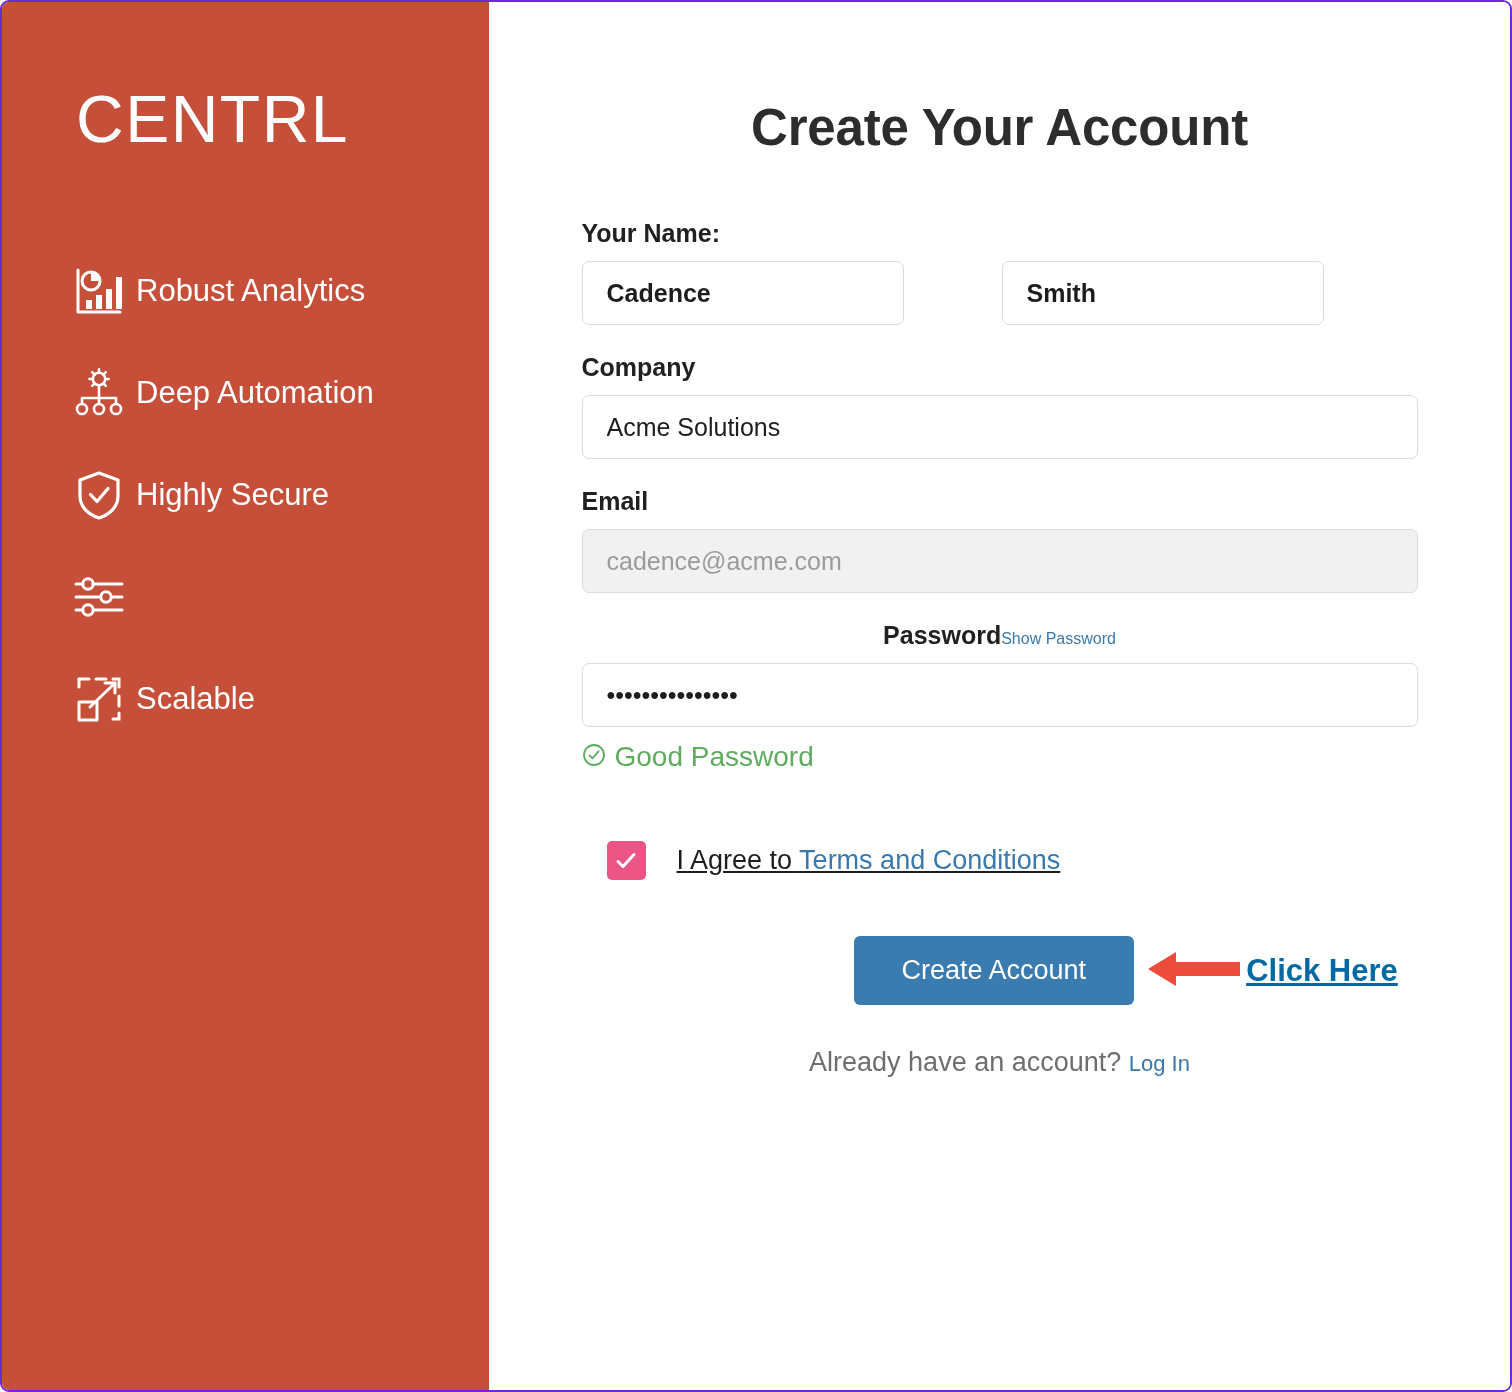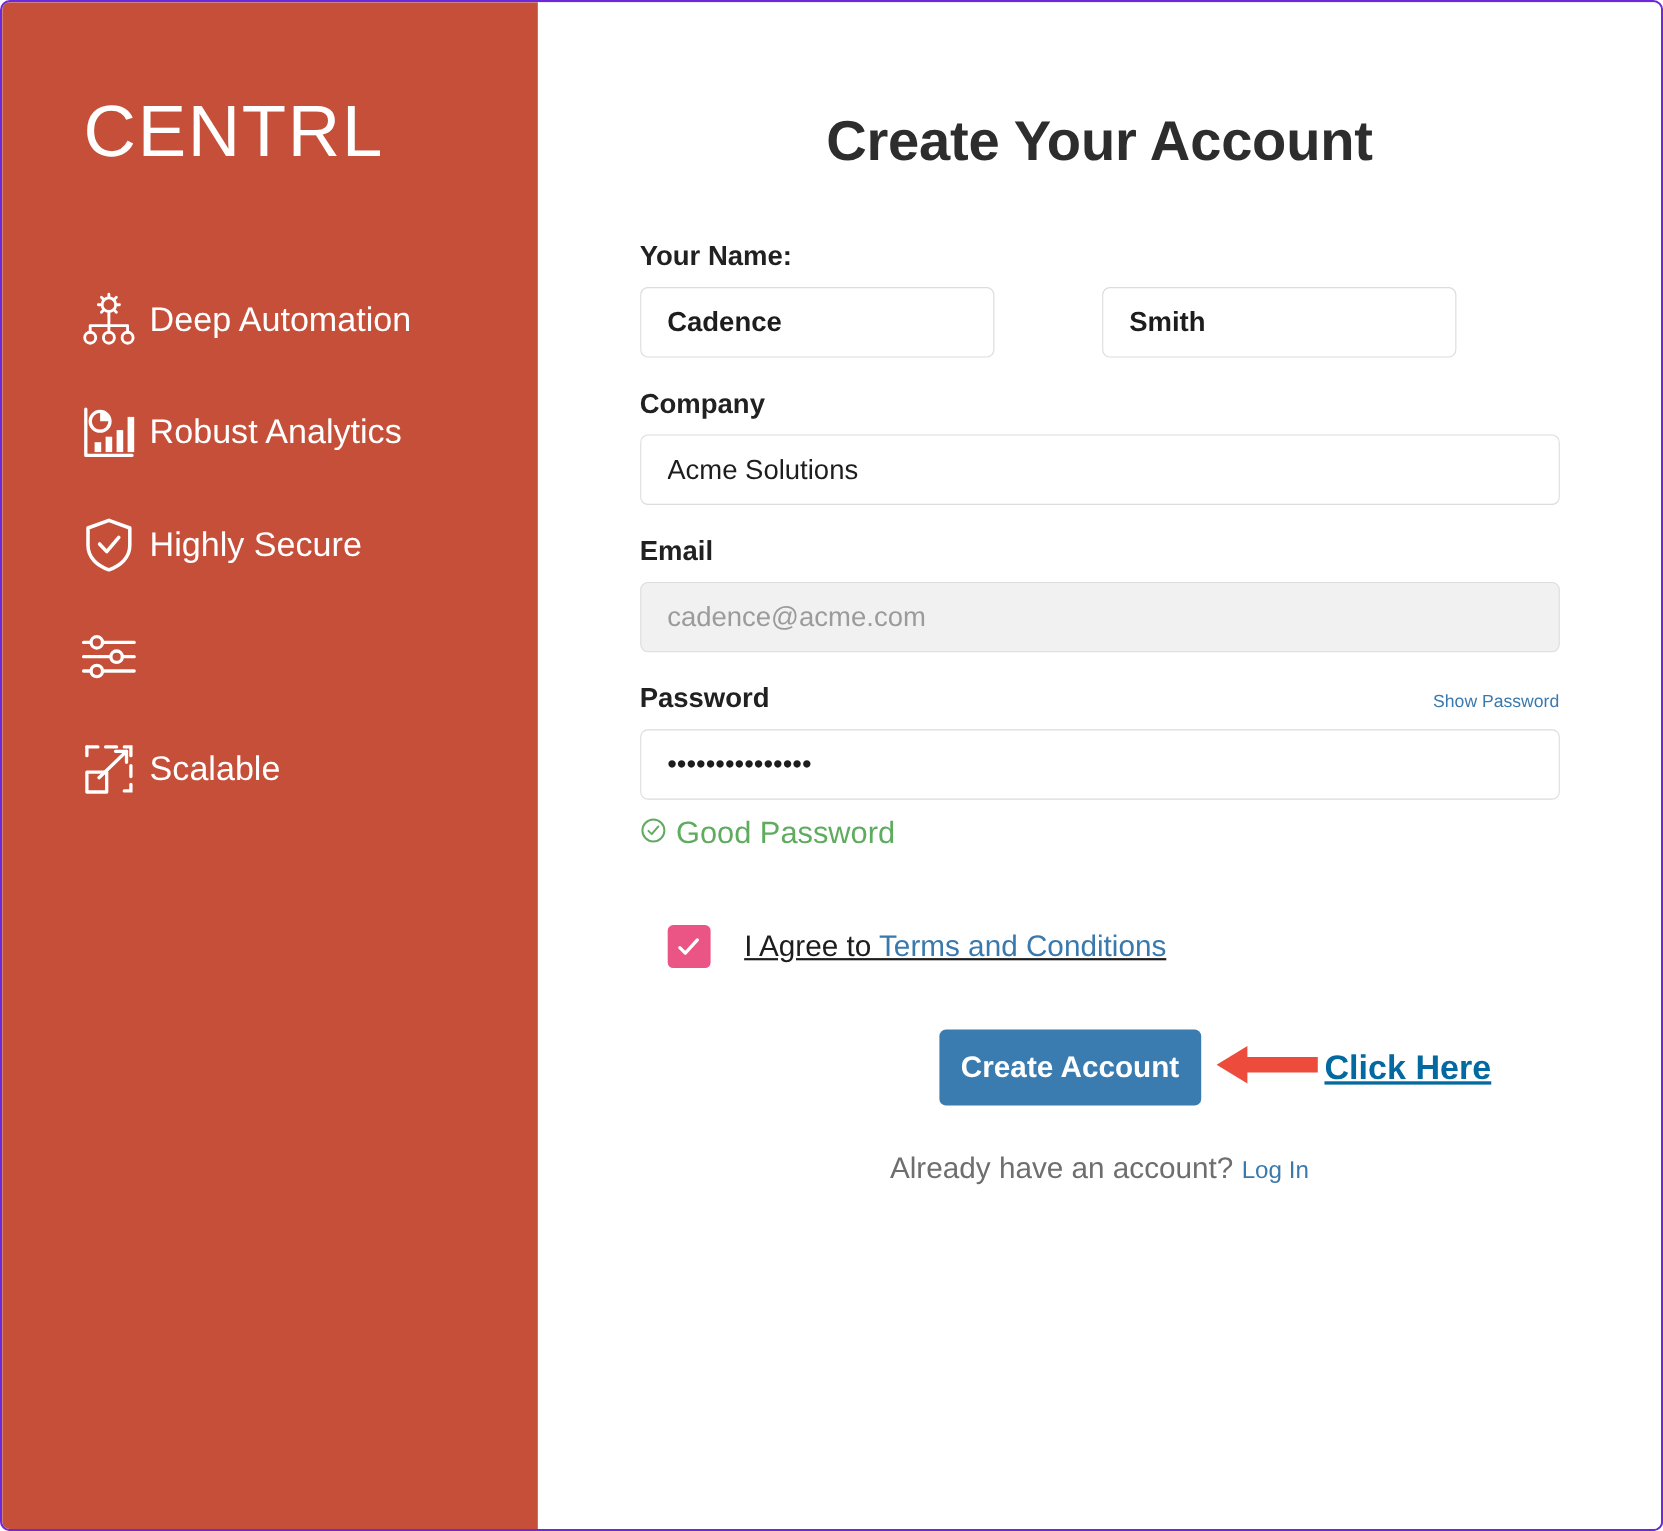--- a/index.html
+++ b/index.html
@@ -98,21 +98,21 @@
   .field-label {
     font-size: 25px;
     font-weight: 700;
     color: #212121;
     margin-bottom: 13px;
     display: block;
   }
 
   .label-row {
     display: flex;
-    justify-content: space-between;
+    justify-content: center;
     align-items: baseline;
     margin-bottom: 13px;
   }
   .label-row .field-label { margin-bottom: 0; }
 
   .link {
     color: #3a79ad;
     font-size: 16px;
     font-weight: 400;
     text-decoration: none;
@@ -193,22 +193,22 @@
     padding-left: 272px;
   }
 
   .btn-primary {
     background: #3b7cb0;
     color: #ffffff;
     border: none;
     border-radius: 6px;
     font-size: 27px;
     font-family: "Liberation Sans", sans-serif;
-    font-weight: 700;
-    padding: 19px 20px;
+    font-weight: 400;
+    padding: 19px 48px;
     cursor: pointer;
     white-space: nowrap;
   }
 
   .callout {
     display: flex;
     align-items: center;
     margin-left: 12px;
   }
 
@@ -232,48 +232,48 @@
 </head>
 <body>
 
 <div id="page">
 
   <aside class="sidebar">
 
     <div class="brand">CENTRL</div>
 
     <div class="feature-list">
-
-      <div class="feature">
-        <span class="ficon">
-          <svg width="54" height="54" viewBox="0 0 54 54" fill="none" stroke="#ffffff" stroke-width="2.6">
-            <circle cx="27" cy="13" r="6.2"></circle>
-            <path d="M27 3.4 v3.2 M27 19.4 v3.2 M17.4 13 h3.2 M33.4 13 h3.2 M20.2 6.2 l2.3 2.3 M31.5 17.5 l2.3 2.3 M33.8 6.2 l-2.3 2.3 M22.5 17.5 l-2.3 2.3" stroke-linecap="round"></path>
-            <path d="M27 23 v9 M10 32 h34 M10 32 v6 M27 32 v6 M44 32 v6" stroke-linecap="round"></path>
-            <circle cx="10" cy="43" r="5"></circle>
-            <circle cx="27" cy="43" r="5"></circle>
-            <circle cx="44" cy="43" r="5"></circle>
-          </svg>
-        </span>
-        <span class="flabel">Deep Automation</span>
-      </div>
 
       <div class="feature">
         <span class="ficon">
           <svg width="54" height="54" viewBox="0 0 54 54" fill="none" stroke="#ffffff" stroke-width="3">
             <path d="M6 6 v42 h42" stroke-linecap="round" stroke-linejoin="round"></path>
             <circle cx="19" cy="17" r="9" fill="none"></circle>
             <path d="M19 17 v-9 A9 9 0 0 1 28 17 Z" fill="#ffffff" stroke="none"></path>
             <rect x="14" y="36" width="6" height="9" fill="#ffffff" stroke="none"></rect>
             <rect x="24" y="31" width="6" height="14" fill="#ffffff" stroke="none"></rect>
             <rect x="34" y="25" width="6" height="20" fill="#ffffff" stroke="none"></rect>
             <rect x="44" y="13" width="6" height="32" fill="#ffffff" stroke="none"></rect>
           </svg>
         </span>
         <span class="flabel">Robust Analytics</span>
+      </div>
+
+      <div class="feature">
+        <span class="ficon">
+          <svg width="54" height="54" viewBox="0 0 54 54" fill="none" stroke="#ffffff" stroke-width="2.6">
+            <circle cx="27" cy="13" r="6.2"></circle>
+            <path d="M27 3.4 v3.2 M27 19.4 v3.2 M17.4 13 h3.2 M33.4 13 h3.2 M20.2 6.2 l2.3 2.3 M31.5 17.5 l2.3 2.3 M33.8 6.2 l-2.3 2.3 M22.5 17.5 l-2.3 2.3" stroke-linecap="round"></path>
+            <path d="M27 23 v9 M10 32 h34 M10 32 v6 M27 32 v6 M44 32 v6" stroke-linecap="round"></path>
+            <circle cx="10" cy="43" r="5"></circle>
+            <circle cx="27" cy="43" r="5"></circle>
+            <circle cx="44" cy="43" r="5"></circle>
+          </svg>
+        </span>
+        <span class="flabel">Deep Automation</span>
       </div>
 
       <div class="feature">
         <span class="ficon">
           <svg width="54" height="54" viewBox="0 0 54 54" fill="none" stroke="#ffffff" stroke-width="3.2">
             <path d="M27 5 L46 12 v16 c0 11-8.5 18.5-19 22 C16.5 46.5 8 39 8 28 V12 Z" stroke-linejoin="round"></path>
             <path d="M18.5 26.5 l6.5 7 11-13" stroke-linecap="round" stroke-linejoin="round"></path>
           </svg>
         </span>
         <span class="flabel">Highly Secure</span>

